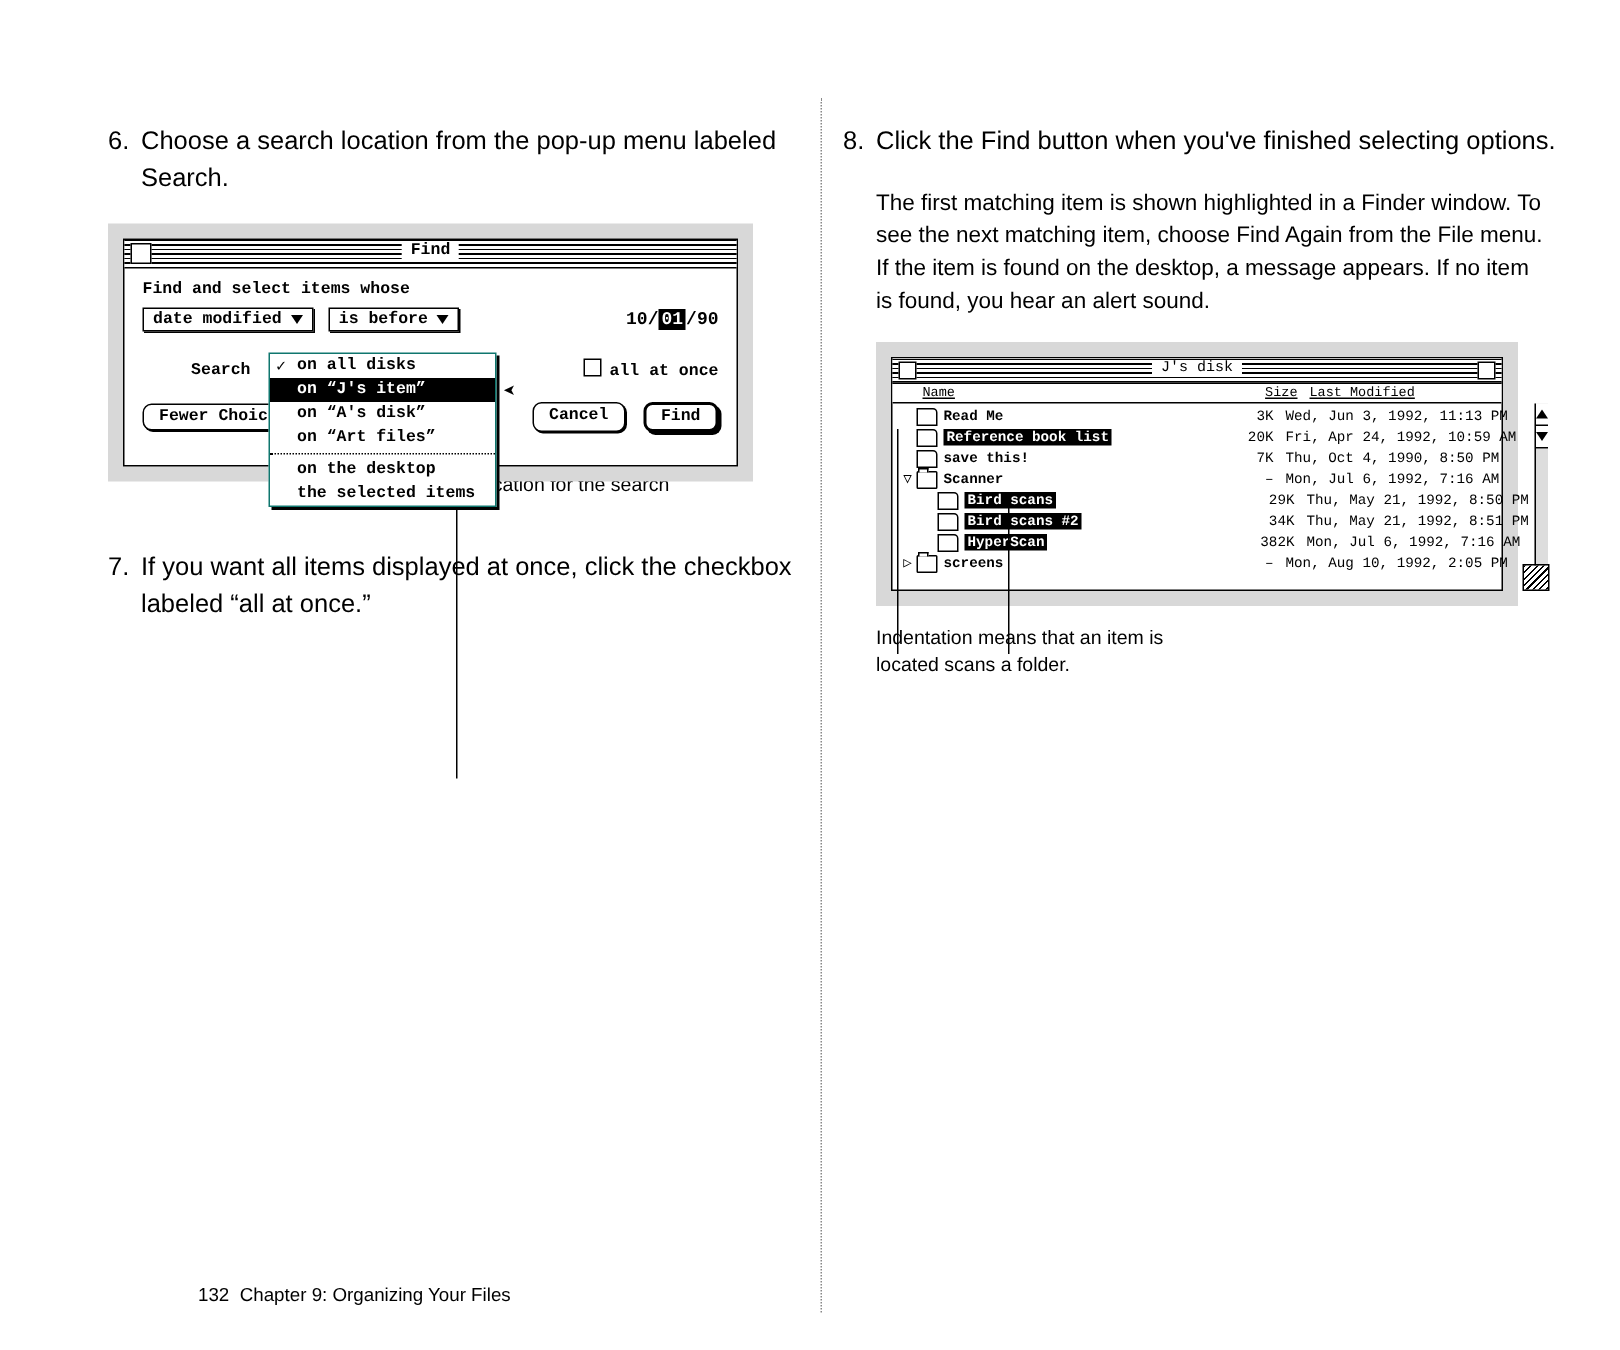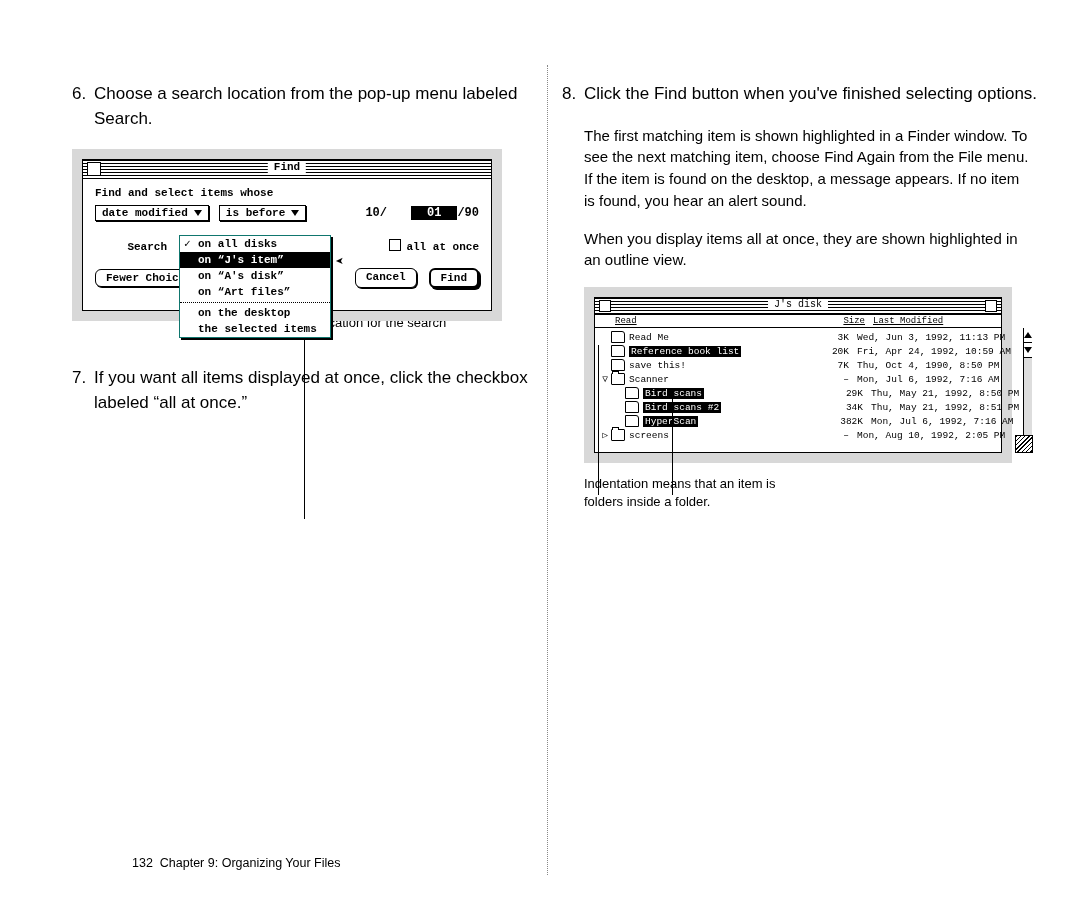--- a/index.html
+++ b/index.html
@@ -129,22 +129,21 @@
   .tri-down {
     width: 0; height: 0;
     border-left: 4px solid transparent;
     border-right: 4px solid transparent;
     border-top: 6px solid #000;
     display: inline-block;
   }
   .date-field .hl {
     background: #000;
     color: #fff;
-    padding: 0 16px;
-    margin-left: 24px;
+    padding: 0 2px;
   }
   .checkbox {
     display: inline-block;
     width: 10px; height: 10px;
     border: 1px solid #000;
     margin-right: 5px;
     vertical-align: -1px;
   }
   .btn {
     border: 1px solid #000;
@@ -286,21 +285,21 @@
   }
   .row .ico.fold::before {
     content: "";
     position: absolute;
     top: -3px; left: 0;
     width: 5px; height: 2px;
     border: 1px solid #000;
     border-bottom: none;
     background: #fff;
   }
-  .row .nm { width: 178px; }
+  .row .nm { width: 178px; font-weight: bold; }
   .row .nm .hl { background: #000; color: #fff; padding: 0 2px; }
   .row .sz { width: 42px; text-align: right; }
   .row .dt { flex: 1; padding-left: 8px; white-space: nowrap; }
   .scrollbar {
     width: 16px;
     border-left: 1px solid #000;
     position: relative;
     background: #ddd;
   }
   .sb-arrow {
@@ -409,32 +408,31 @@
       <div class="step-body">If you want all items displayed at once, click the checkbox labeled “all at once.”</div>
     </div>
   </div>
 
   <div class="right-col">
     <div class="step">
       <div class="step-num">8.</div>
       <div class="step-body">Click the Find button when you've finished selecting options.</div>
     </div>
     <p class="body-para">The first matching item is shown highlighted in a Finder window. To see the next matching item, choose Find Again from the File menu. If the item is found on the desktop, a message appears. If no item is found, you hear an alert sound.</p>
-    <p class="body-para">When you display items all at once, they are shown highlighted in an outline view.</p>
 
     <div style="position:relative">
       <div class="list-shell">
         <div class="list-window">
           <div class="list-titlebar">
             <div class="cb"></div>
             <span class="title">J's disk</span>
             <div class="zb"></div>
           </div>
           <div class="list-header">
-            <span class="col-name">Read</span>
+            <span class="col-name">Name</span>
             <span class="col-size">Size</span>
             <span class="col-date">Last Modified</span>
           </div>
           <div class="list-content">
             <div class="rows" id="list-rows">
                 <div class="row">
                   <span class="tw"></span>
                   <span class="ico doc"></span>
                   <span class="nm">Read Me</span>
                   <span class="sz">3K</span>
@@ -503,20 +501,20 @@
               <div class="grow"></div>
             </div>
           </div>
         </div>
       </div>
       <div class="leader2a" style="left:36px;top:58px;height:150px"></div>
       <div class="leader2a" style="left:110px;top:110px;height:98px"></div>
     </div>
 
     <div class="caption-row">
-      <div class="cb">Indentation means that an item is folders inside a folder.</div>
+      <div class="cb">Indentation means that an item is located scans a folder.</div>
     </div>
   </div>
 
   <div class="footer">
     <span>132</span>&nbsp;&nbsp;<span>Chapter 9: Organizing Your Files</span>
   </div>
 </div>
 
 </body></html>

